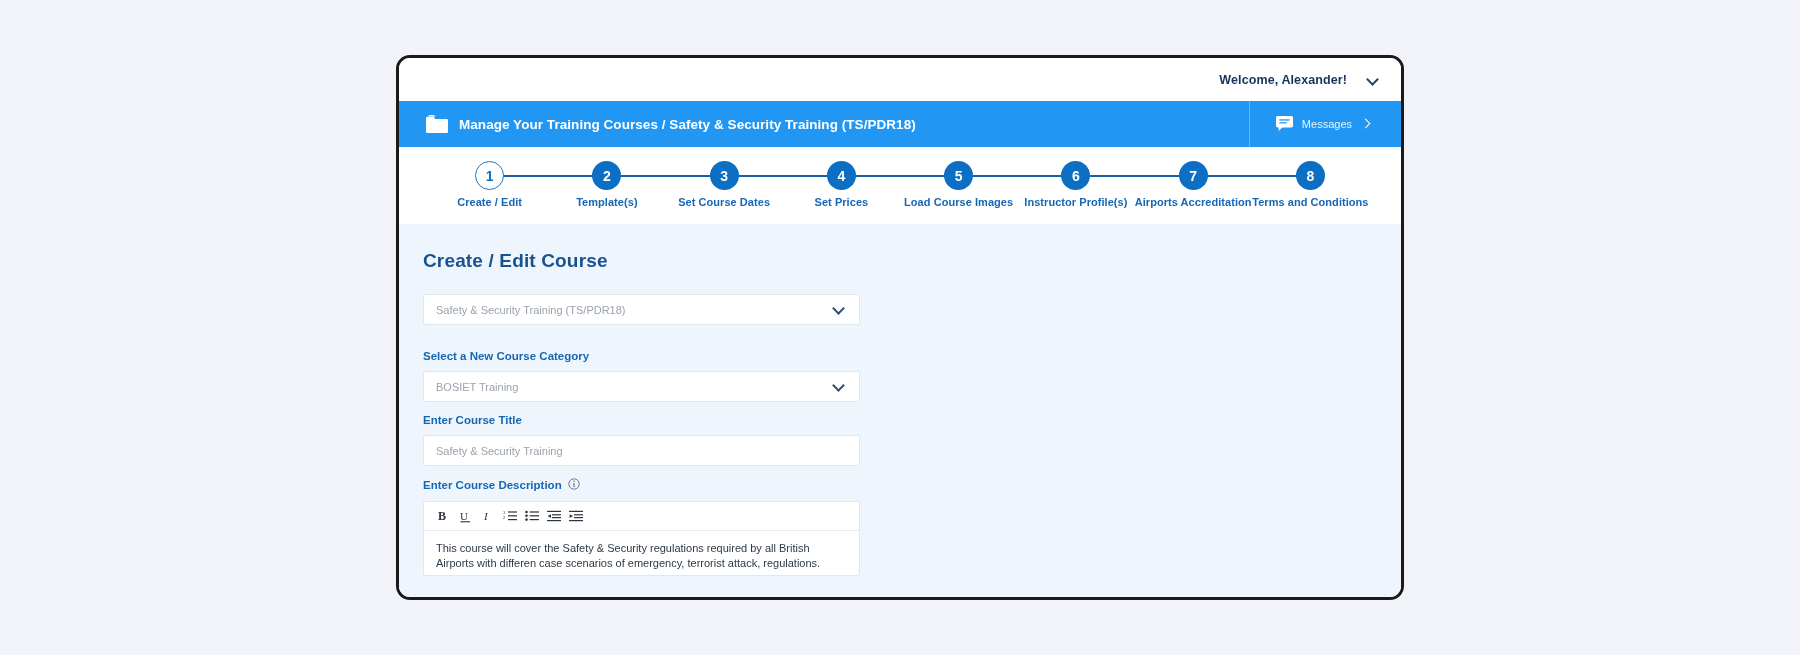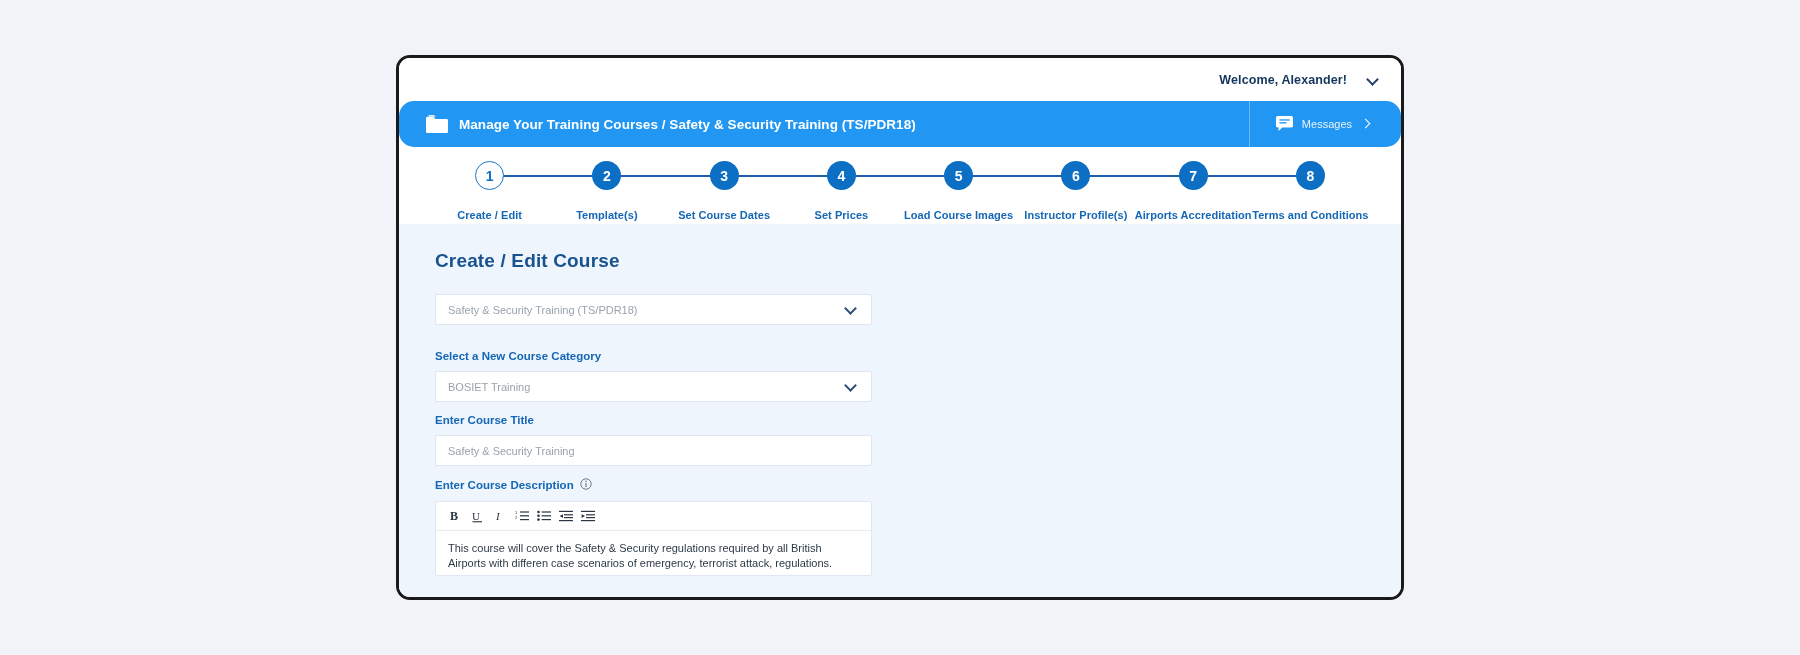--- a/index.html
+++ b/index.html
@@ -67,21 +67,20 @@
     transform: rotate(45deg);
   }
 
   
   .bluebar {
     height: 46px;
     background: #2196f3;
     display: flex;
     align-items: center;
     position: relative;
-    border-radius: 15px;
   }
   .bluebar-left {
     display: flex;
     align-items: center;
     gap: 11px;
     padding-left: 27px;
     flex: 1;
   }
   .folder-icon { width: 22px; height: 19px; display: block; }
   .crumb {
@@ -151,21 +150,21 @@
     justify-content: center;
     position: relative;
     z-index: 2;
   }
   .step.active .bubble {
     background: #ffffff;
     color: #0d6fc4;
     border: 1.6px solid #1b74c7;
   }
   .step .slabel {
-    margin-top: 19px;
+    margin-top: 6px;
     font-size: 11px;
     font-weight: bold;
     color: #1567b5;
     white-space: nowrap;
     letter-spacing: .05px;
   }
   .step .line {
     position: absolute;
     top: 14px;
     left: 50%;
@@ -173,21 +172,21 @@
     height: 1.6px;
     background: #1b5fa8;
     z-index: 1;
   }
   .step:last-child .line { display: none; }
 
   
   .content {
     background: #eef5fd;
     height: 379px;
-    padding: 26px 0 0 36px;
+    padding: 26px 0 0 24px;
   }
   .page-title {
     font-size: 19px;
     font-weight: bold;
     color: #19538f;
     letter-spacing: .15px;
     margin-bottom: 22px;
   }
   .field-label {
     font-size: 11.5px;

